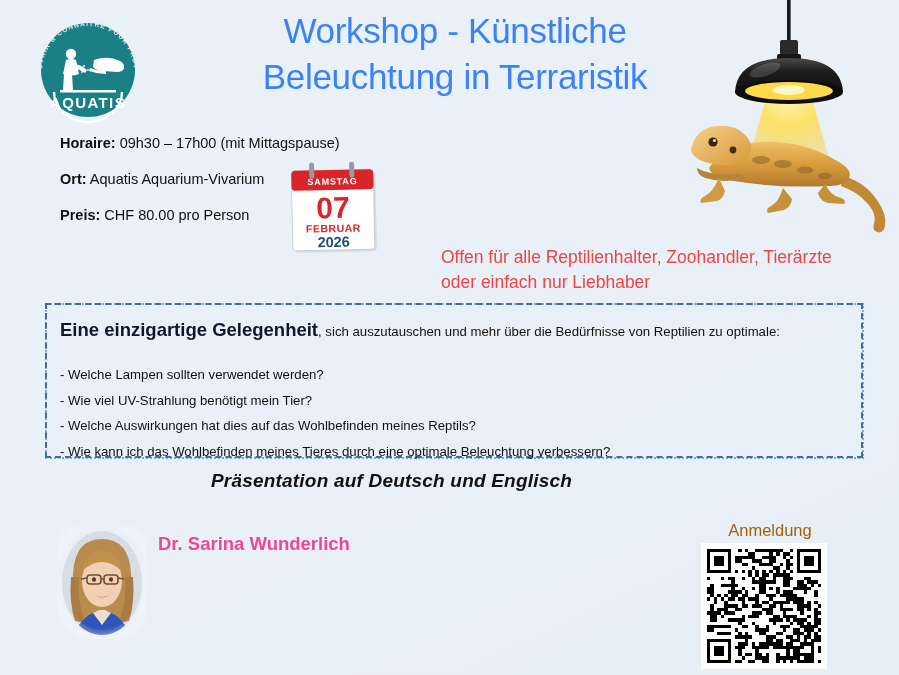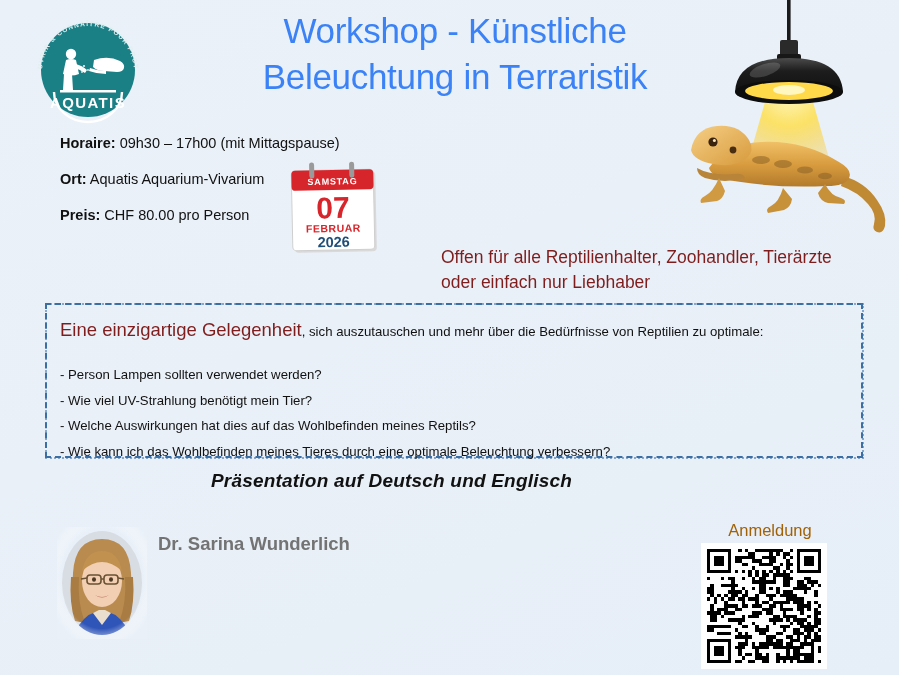--- a/index.html
+++ b/index.html
@@ -38,56 +38,56 @@
   .details b { font-weight:700; }
   .details .sub { display:block; }
 
   
   .cal { position:absolute; left:288px; top:160px; width:94px; height:96px; transform:rotate(-1.2deg); }
   .cal svg { width:100%; height:100%; display:block; }
 
   
   .audience {
     position:absolute; left:441px; top:245px; width:450px;
-    font-size:17.5px; line-height:1.42; color:#7f1d1d;
+    font-size:17.5px; line-height:1.42; color:#ef4444;
   }
 
   
   .dashbox {
     position:absolute; left:45px; top:303px; width:818px; height:155px;
     border:2.5px dashed #3a6ea5;
     border-style:dashed;
   }
   .dashbox::after{
     content:""; position:absolute; inset:-2.5px; pointer-events:none;
     border:2.5px dotted #3a6ea5; opacity:.55;
   }
   .lead {
     position:absolute; left:60px; top:318px; width:800px;
     font-size:13.2px; line-height:1.3; color:#111;
   }
-  .lead .hl { color:#7f1d1d; font-weight:400; font-size:18.5px; }
+  .lead .hl { color:#0f172a; font-weight:700; font-size:18.5px; }
   .qlist {
     position:absolute; left:60px; top:362px; width:790px;
     font-size:13.2px; line-height:1.95; color:#111;
   }
   .qlist div { white-space:nowrap; }
 
   
   .lang {
     position:absolute; left:0; top:470px; width:783px;
     text-align:center; font-size:19px; font-weight:700; font-style:italic;
     letter-spacing:.2px; color:#111;
   }
 
   
   .speaker-photo { position:absolute; left:57px; top:527px; width:90px; height:112px; }
   .speaker-photo svg { width:100%; height:100%; display:block; }
   .speaker-text { position:absolute; left:158px; top:533px; width:380px; }
-  .speaker-name { font-size:18.5px; font-weight:700; color:#737373; margin-bottom:4px; }
+  .speaker-name { font-size:18.5px; font-weight:700; color:#ec4899; margin-bottom:4px; }
   .speaker-bio  { font-size:15px; line-height:1.43; color:#111; }
   .speaker-bio div { white-space:nowrap; }
 
   
   .qr-label {
     position:absolute; left:690px; top:521px; width:160px;
     text-align:center; font-size:16.5px; font-weight:400; color:#a16207;
   }
   .qr-box {
     position:absolute; left:701px; top:543px; width:126px; height:126px;
@@ -227,21 +227,21 @@
 <div class="audience">
   <div>Offen für alle Reptilienhalter, Zoohandler, Tierärzte</div>
   <div>oder einfach nur Liebhaber</div>
 </div>
 
 <div class="dashbox"></div>
 <div class="lead">
   <span class="hl">Eine einzigartige Gelegenheit</span><span>, sich auszutauschen und mehr über die Bedürfnisse von Reptilien zu optimale:</span>
 </div>
 <div class="qlist">
-  <div>- Person Lampen sollten verwendet werden?</div>
+  <div>- Welche Lampen sollten verwendet werden?</div>
   <div>- Wie viel UV-Strahlung benötigt mein Tier?</div>
   <div>- Welche Auswirkungen hat dies auf das Wohlbefinden meines Reptils?</div>
   <div>- Wie kann ich das Wohlbefinden meines Tieres durch eine optimale Beleuchtung verbessern?</div>
 </div>
 
 <div class="lang">Präsentation auf Deutsch und Englisch</div>
 
 <div class="speaker-photo">
   <svg viewBox="0 0 90 112">
     <defs>

